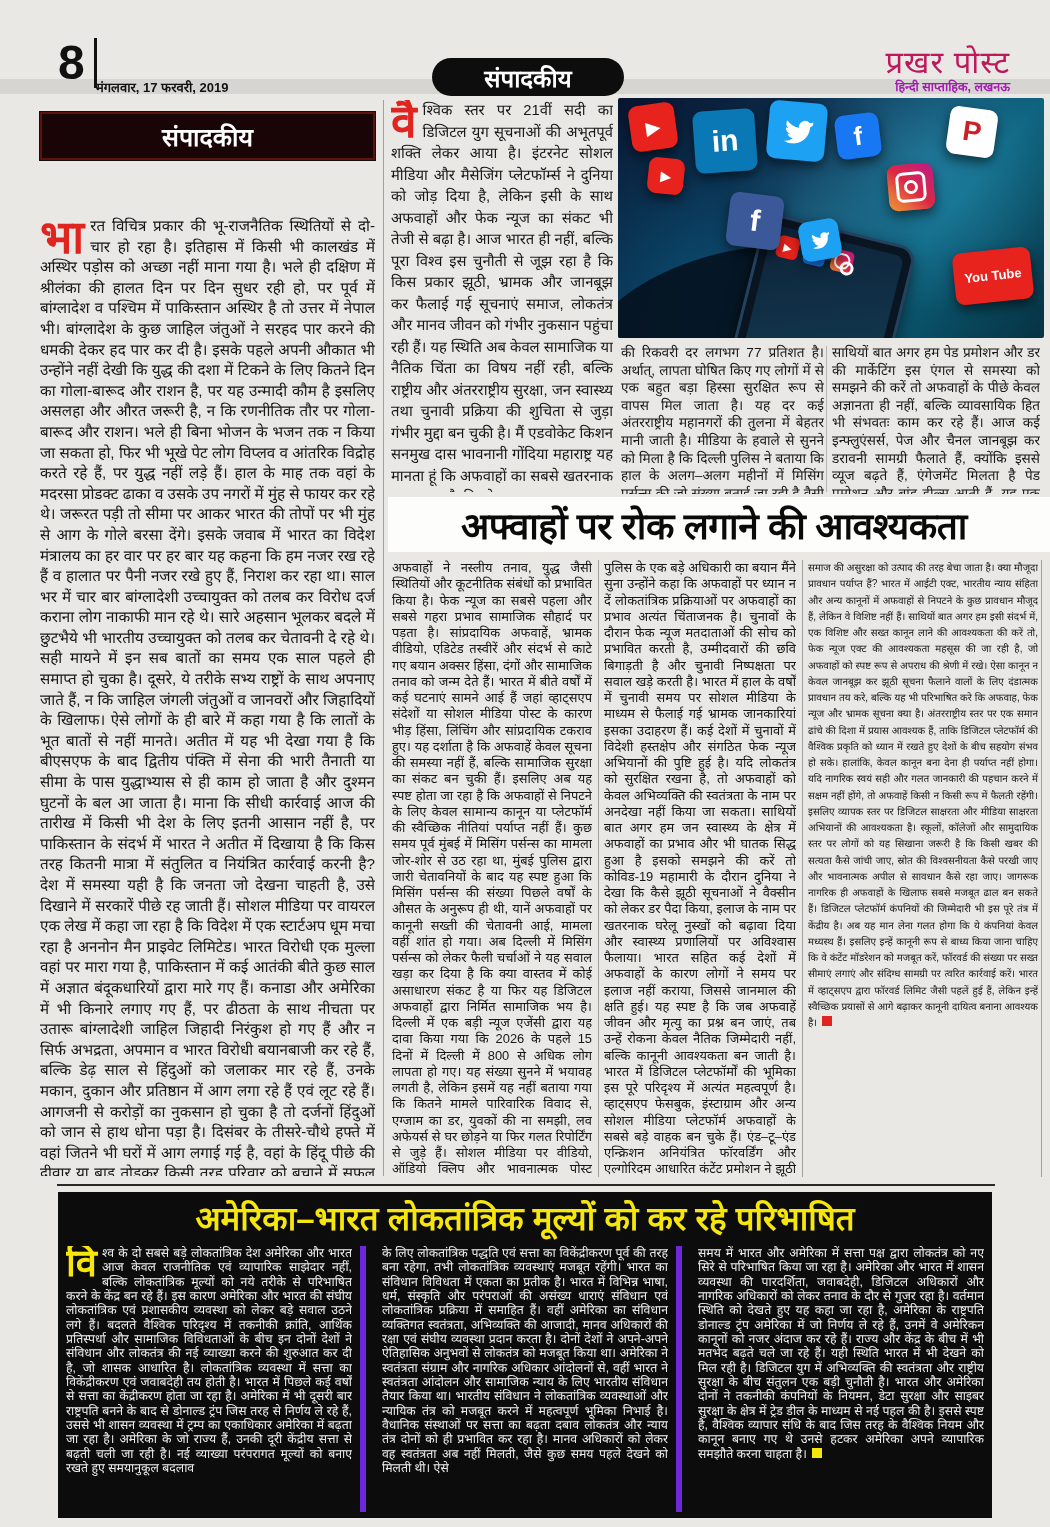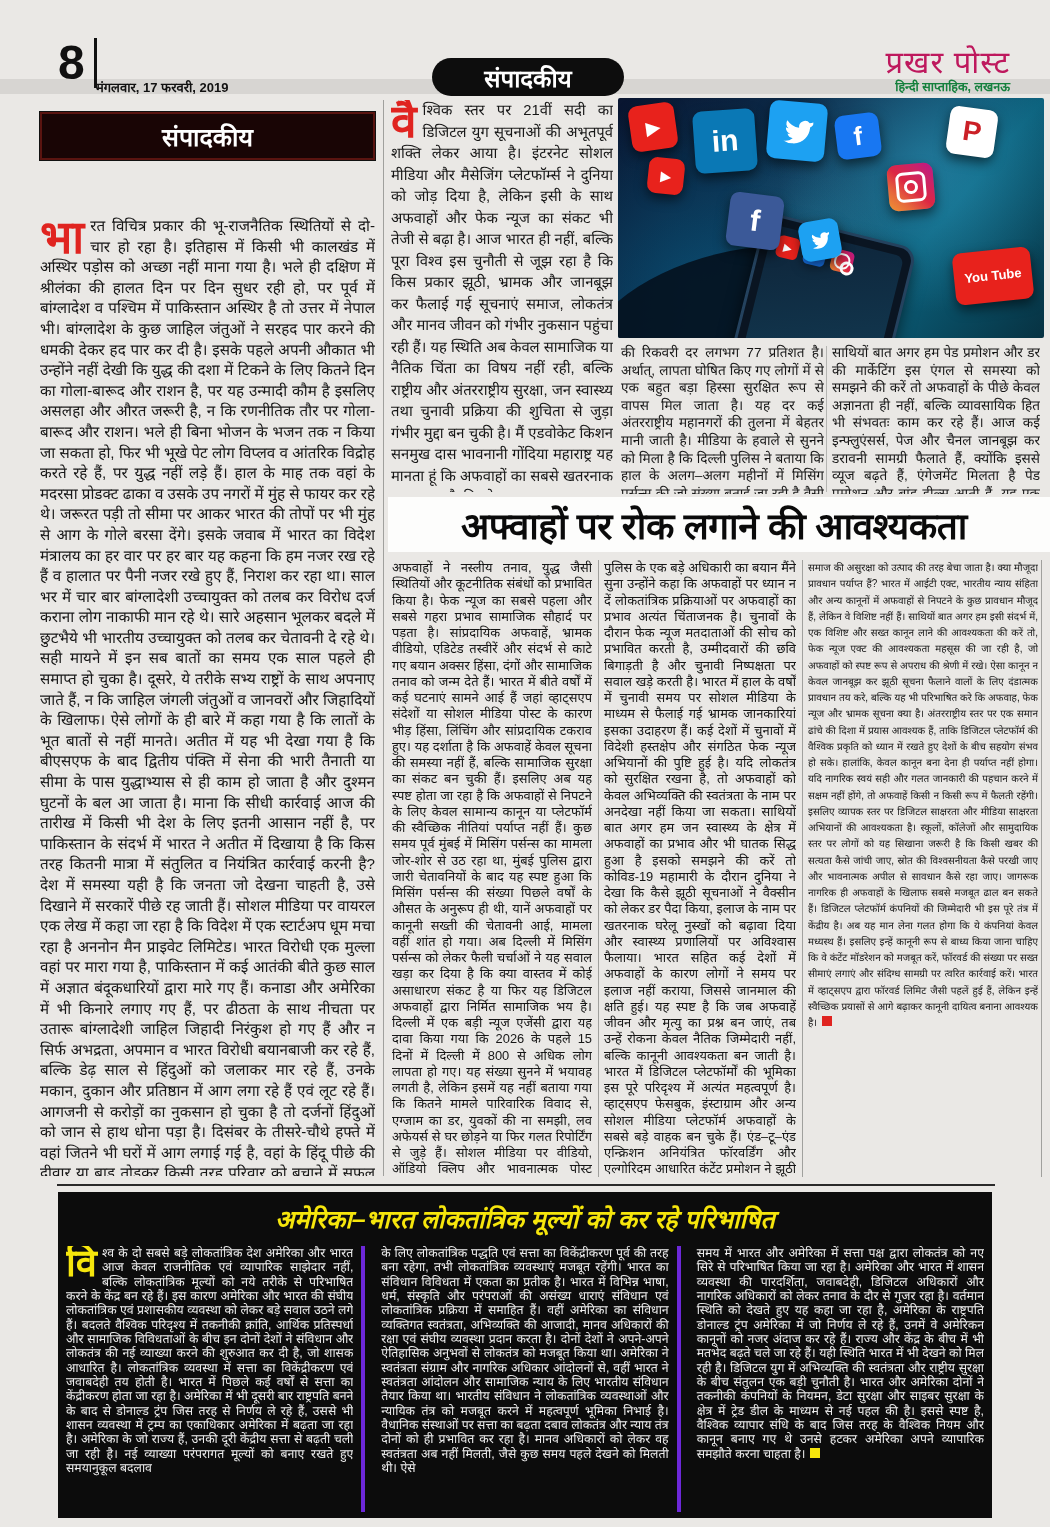--- a/index.html
+++ b/index.html
@@ -8,21 +8,21 @@
         font-family:"Liberation Sans","DejaVu Sans",sans-serif;color:#1a1a1a;overflow:hidden;}
   .abs{position:absolute;}
   
   .gray-band{left:0;top:79px;width:1050px;height:15px;background:#d7d5d2;}
   .pageno{left:58px;top:38px;font-size:48px;font-weight:800;color:#111;line-height:50px;
           border-right:3px solid #111;padding-right:9px;}
   .date{left:96px;top:78px;font-size:13px;font-weight:700;color:#111;}
   .pill{left:432px;top:58px;width:192px;height:38px;background:#0d0d0d;border-radius:22px;
         color:#fff;font-size:24px;font-weight:800;display:flex;align-items:center;justify-content:center;z-index:2;}
   .masthead{right:40px;top:40px;font-size:31px;font-weight:400;color:#be185d;letter-spacing:1px;}
-  .masthead-sub{right:40px;top:78px;font-size:12.5px;font-weight:700;color:#15803d;}
+  .masthead-sub{right:40px;top:78px;font-size:12.5px;font-weight:700;color:#a21caf;}
   
   .col{position:absolute;text-align:justify;overflow:hidden;color:#161616;}
   .dropcap{float:left;font-size:46px;line-height:38px;font-weight:700;color:#e02420;margin:2px 6px 0 0;}
   .dropcap.yellow{color:#f6e60c;font-size:38px;line-height:32px;margin:1px 5px 0 0;}
   .sq{display:inline-block;width:10px;height:10px;background:#e02420;margin-left:5px;}
   .sq.yellow{background:#f6e60c;}
   .vrule{position:absolute;width:1px;background:#a0a09d;}
   
   .ed-box{left:40px;top:112px;width:331px;height:44px;background:#190505;border:2px solid #5a1410;
           outline:1px solid #111;color:#fff;font-size:25px;font-weight:800;
@@ -67,25 +67,25 @@
   
   .rumor-head{left:388px;top:497px;width:782px;height:55px;background:#fdfdfc;
               display:flex;align-items:center;justify-content:center;padding-right:130px;box-sizing:border-box;
               font-size:37px;font-weight:900;color:#0a0a0a;letter-spacing:-.5px;}
   .r1{left:392px;top:560px;width:200px;height:617px;font-size:12.9px;line-height:16.25px;}
   .r2{left:604px;top:560px;width:192px;height:617px;font-size:12.9px;line-height:16.25px;}
   .r3{left:808px;top:560px;width:230px;height:617px;font-size:10px;line-height:16.25px;}
   
   .hrule{left:57px;top:1184px;width:938px;height:2px;background:#2a2a2a;}
   .blackbox{left:58px;top:1192px;width:934px;height:326px;background:#0c0c0c;box-sizing:border-box;padding:4px 8px;}
-  .bb-head{font-size:25px;font-weight:900;color:#f6e60c;text-align:center;line-height:46px;font-style:italic;}
+  .bb-head{font-size:33px;font-weight:900;color:#f6e60c;text-align:center;line-height:46px;}
   .bb-cols{display:flex;margin-top:4px;}
   .bb-col{width:300px;height:266px;overflow:hidden;text-align:justify;color:#efefef;
           font-size:12.3px;line-height:14.35px;}
-  .bb-col + .bb-col{border-left:4px solid #6d28d9;margin-left:8px;padding-left:16px;}
+  .bb-col + .bb-col{border-left:6px solid #6d28d9;margin-left:8px;padding-left:16px;}
 </style>
 </head>
 <body>
 
 <div id="page">
 
   <div class="abs gray-band"></div>
   <div class="abs pageno">8</div>
   <div class="abs date">मंगलवार, 17 फरवरी, 2019</div>
   <div class="abs pill">संपादकीय</div>

